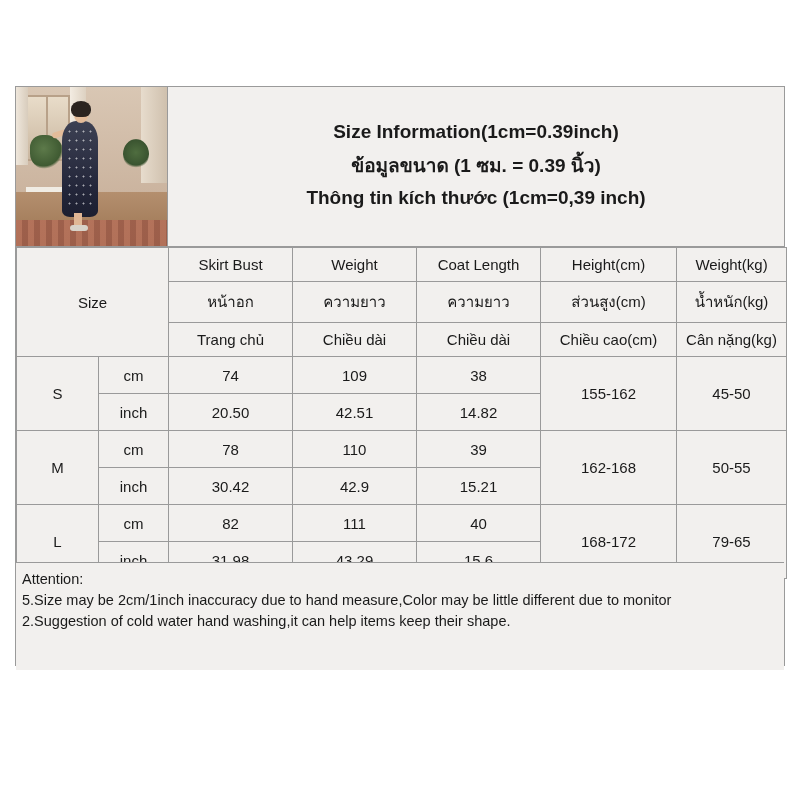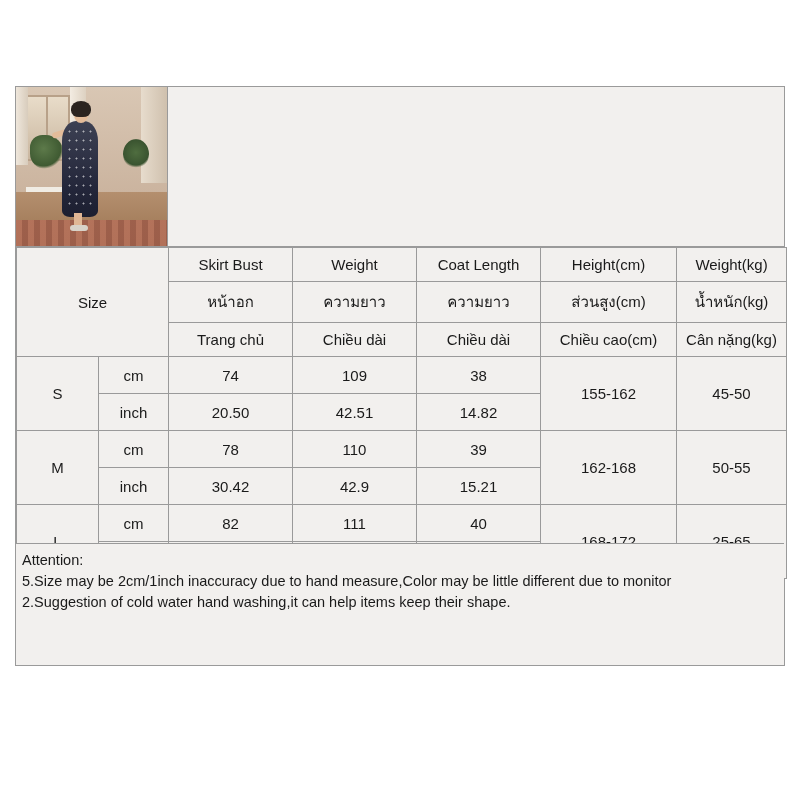--- a/index.html
+++ b/index.html
@@ -166,21 +166,21 @@
     font-weight: bold;
     font-size: 22px;
   }
   .unit-cell { font-weight: bold; font-size: 15px; }
   .size-label { font-weight: bold; font-size: 16px; }
   .row-h { height: 37px; }
 
   
   .attention {
     position: absolute;
-    left: 0; right: 0; top: 456px;
+    left: 0; right: 0; top: 475px;
     padding: 6px 8px 4px 6px;
     font-size: 14.5px;
     line-height: 1.45;
     color: #1a1a1a;
     background: #f2f0ee;
     border-top: 1px solid #9a9a9a;
     height: 108px;
   }
   .attention div { white-space: nowrap; }
 </style>
@@ -204,20 +204,25 @@
         <div class="ph-floor"></div>
         <div class="ph-rug"></div>
         <div class="ph-arm"></div>
         <div class="ph-model-dress"></div>
         <div class="ph-model-head"></div>
         <div class="ph-model-hair"></div>
         <div class="ph-legs"></div>
         <div class="ph-shoe"></div>
       </div>
 
+      <div class="title-block">
+        <div class="title-line">Size Information(1cm=0.39inch)</div>
+        <div class="title-line thai">ข้อมูลขนาด (1 ซม. = 0.39 นิ้ว)</div>
+        <div class="title-line">Thông tin kích thước (1cm=0,39 inch)</div>
+      </div>
     </div>
 
     <table class="sizes">
       <colgroup>
         <col class="col-size">
           <col class="col-unit">
         <col class="col-data">
           <col class="col-data">
           <col class="col-data">
         <col class="col-h">
@@ -280,21 +285,21 @@
         <td>15.21</td>
       </tr>
 
       <tr class="row-h">
         <td class="size-label" rowspan="2">L</td>
         <td class="unit-cell">cm</td>
         <td>82</td>
         <td>111</td>
         <td>40</td>
         <td rowspan="2">168-172</td>
-        <td rowspan="2">25-65</td>
+        <td rowspan="2">79-65</td>
       </tr>
       <tr class="row-h">
         <td class="unit-cell">inch</td>
         <td>31.98</td>
         <td>43.29</td>
         <td>15.6</td>
       </tr>
     </tbody>
       </table>
 

